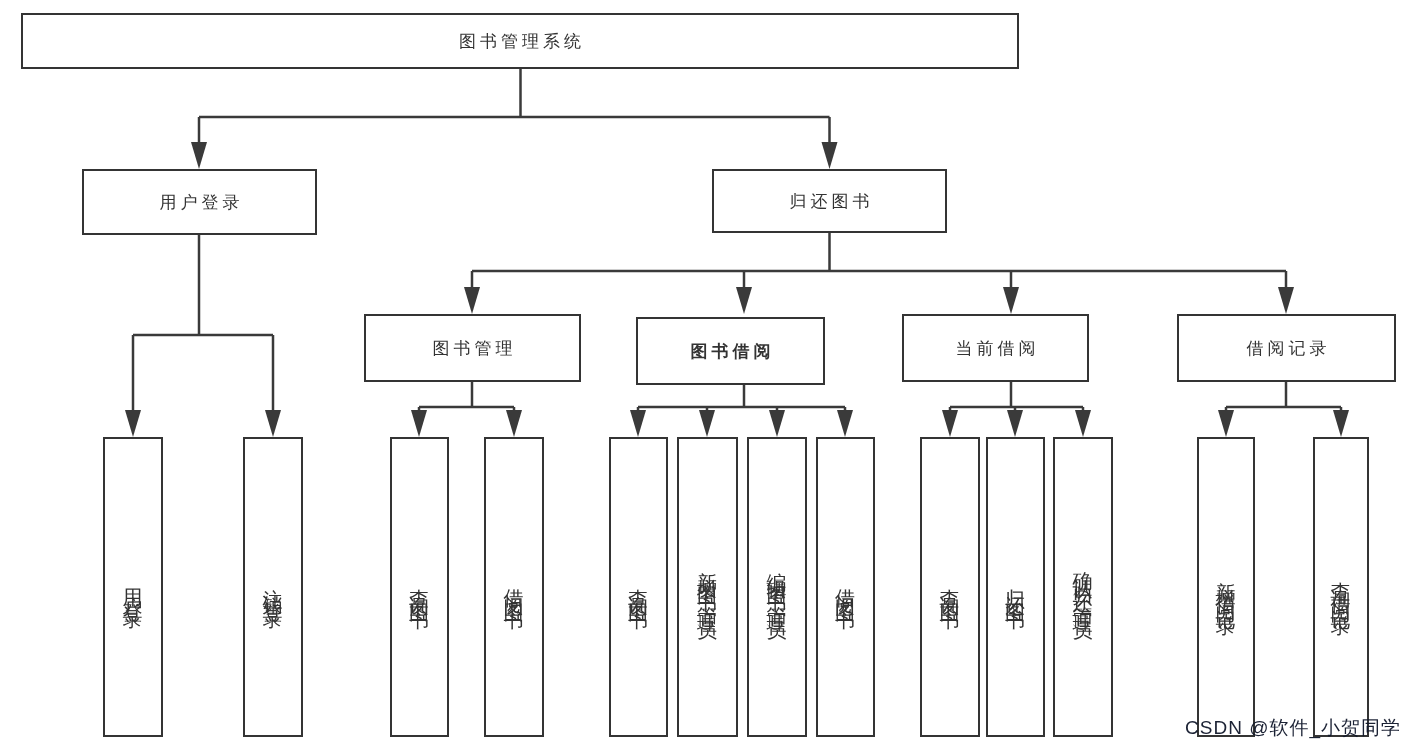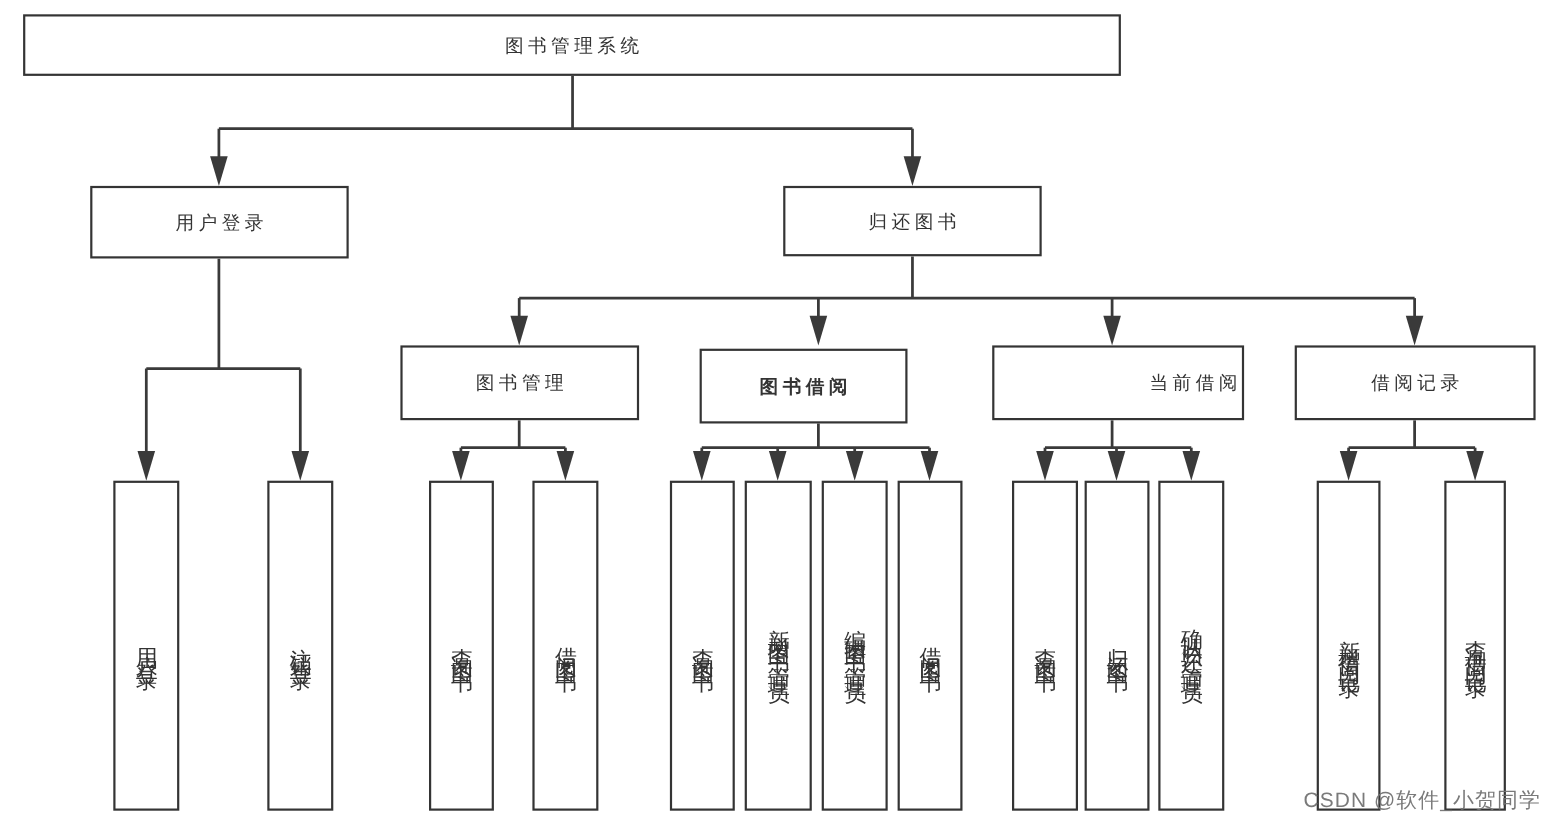--- a/index.html
+++ b/index.html
@@ -35,21 +35,21 @@
     line-height:1;
     text-align:center;
   }
   #watermark{
     position:absolute;
     right:4px;
     bottom:6px;
     z-index:5;
     font-size:19px;
     letter-spacing:1px;
-    color:#737373;
+    color:#0f172a;
     opacity:0.95;
     white-space:nowrap;
   }
 </style>
 </head>
 <body>
 
 <div id="stage">
 
   <svg id="wires" width="1405" height="747" viewBox="0 0 1405 747">
@@ -131,21 +131,21 @@
   <div class="box hbox" style="left:712px;top:169px;width:235px;height:64px;">
     <span>归还图书</span>
   </div>
 
   <div class="box hbox" style="left:364px;top:314px;width:217px;height:68px;">
     <span>图书管理</span>
   </div>
   <div class="box hbox" style="left:636px;top:317px;width:189px;height:68px;font-weight:bold;">
     <span>图书借阅</span>
   </div>
-  <div class="box hbox" style="left:902px;top:314px;width:229px;height:68px;justify-content:flex-end;">
+  <div class="box hbox" style="left:902px;top:314px;width:187px;height:68px;">
     <span>当前借阅</span>
   </div>
   <div class="box hbox" style="left:1177px;top:314px;width:219px;height:68px;font-family:Liberation Serif, serif;">
     <span>借阅记录</span>
   </div>
 
   <div class="box vbox" style="left:103px;top:437px;width:60px;height:300px;">
     <span>用户登录</span>
   </div>
   <div class="box vbox" style="left:243px;top:437px;width:60px;height:300px;">

